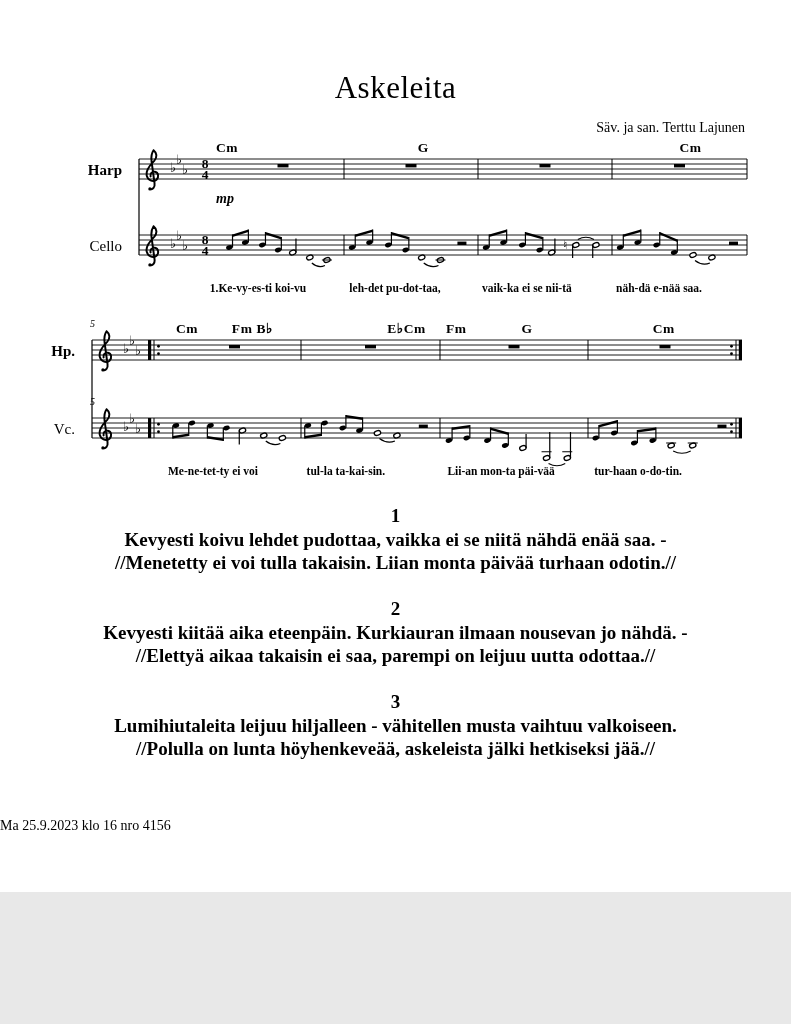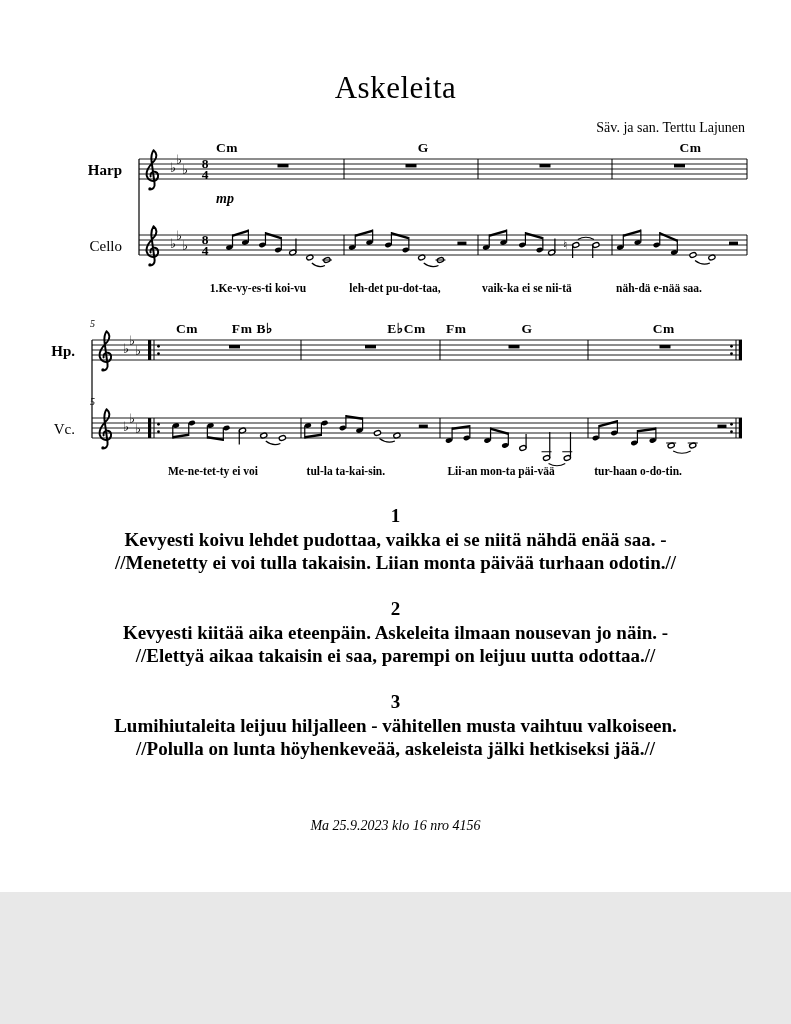--- a/index.html
+++ b/index.html
@@ -6,21 +6,21 @@
   .page{position:relative;width:791px;height:892px;margin:0 auto;background:#ffffff;
         font-family:"Liberation Serif",serif;color:#000;overflow:hidden;}
   .title{position:absolute;top:70px;left:0;width:100%;text-align:center;
          font-size:31px;font-weight:normal;letter-spacing:0.5px;}
   .composer{position:absolute;top:108px;right:46px;font-size:14px;margin-top:12px;}
   #score{position:absolute;left:0;top:0;width:791px;height:1024px;}
   .verses{position:absolute;top:503px;left:0;width:100%;text-align:center;font-weight:bold;}
   .verse{margin-bottom:22px;}
   .verse-num{font-size:19px;line-height:25px;}
   .verse-line{font-size:19px;line-height:23px;}
-  .footer{position:absolute;top:818px;left:0;width:100%;text-align:center;font-size:14px;font-style:italic;}
+  .footer{position:absolute;top:818px;left:0;width:100%;font-size:14px;}
   .copyright{position:absolute;top:952px;left:0;width:100%;text-align:center;font-size:11px;}
 </style>
 </head>
 <body>
 
 <div class="page">
 
   <div class="title">Askeleita</div>
   <div class="composer">Säv. ja san. Terttu Lajunen</div>
 
@@ -379,21 +379,21 @@
     </svg>
 
   <div class="verses">
     <div class="verse">
       <div class="verse-num">1</div>
       <div class="verse-line">Kevyesti koivu lehdet pudottaa, vaikka ei se niitä nähdä enää saa. -</div>
       <div class="verse-line">//Menetetty ei voi tulla takaisin. Liian monta päivää turhaan odotin.//</div>
     </div>
     <div class="verse">
       <div class="verse-num">2</div>
-      <div class="verse-line">Kevyesti kiitää aika eteenpäin. Askeleita ilmaan nousevan jo näin. -</div>
+      <div class="verse-line">Kevyesti kiitää aika eteenpäin. Kurkiauran ilmaan nousevan jo nähdä. -</div>
       <div class="verse-line">//Elettyä aikaa takaisin ei saa, parempi on leijuu uutta odottaa.//</div>
     </div>
     <div class="verse">
       <div class="verse-num">3</div>
       <div class="verse-line">Lumihiutaleita leijuu hiljalleen - vähitellen musta vaihtuu valkoiseen.</div>
       <div class="verse-line">//Polulla on lunta höyhenkeveää, askeleista jälki hetkiseksi jää.//</div>
     </div>
   </div>
 
   <div class="footer">Ma 25.9.2023 klo 16 nro 4156</div>

